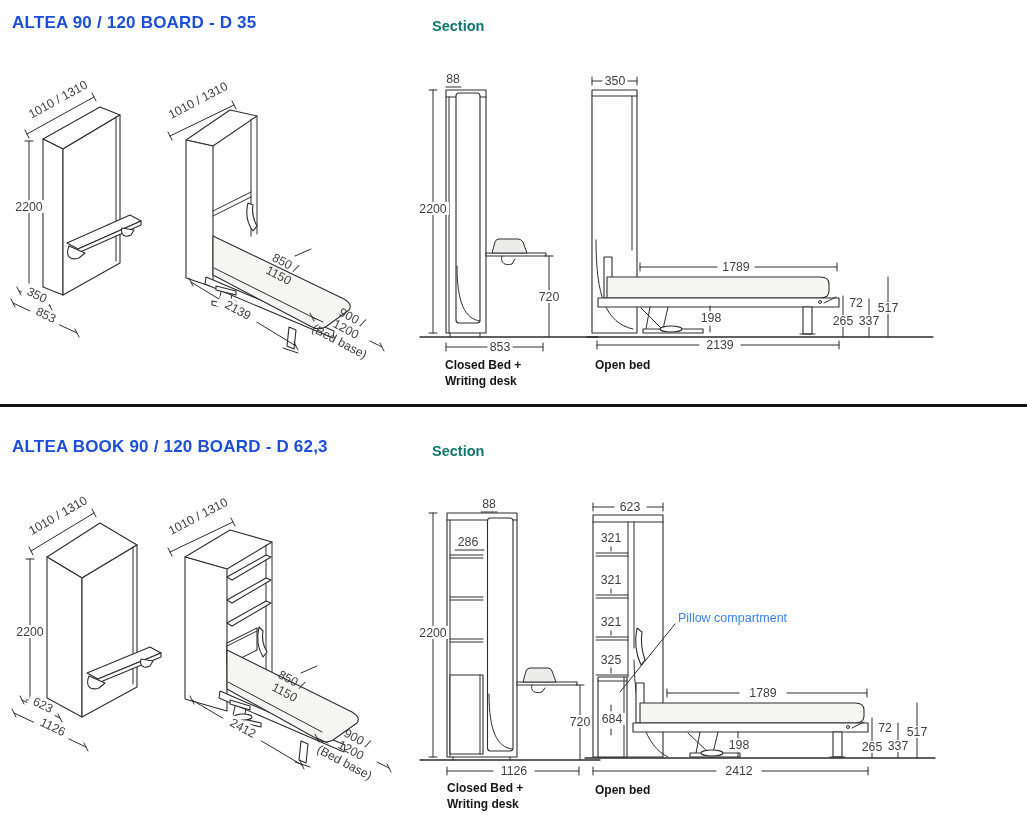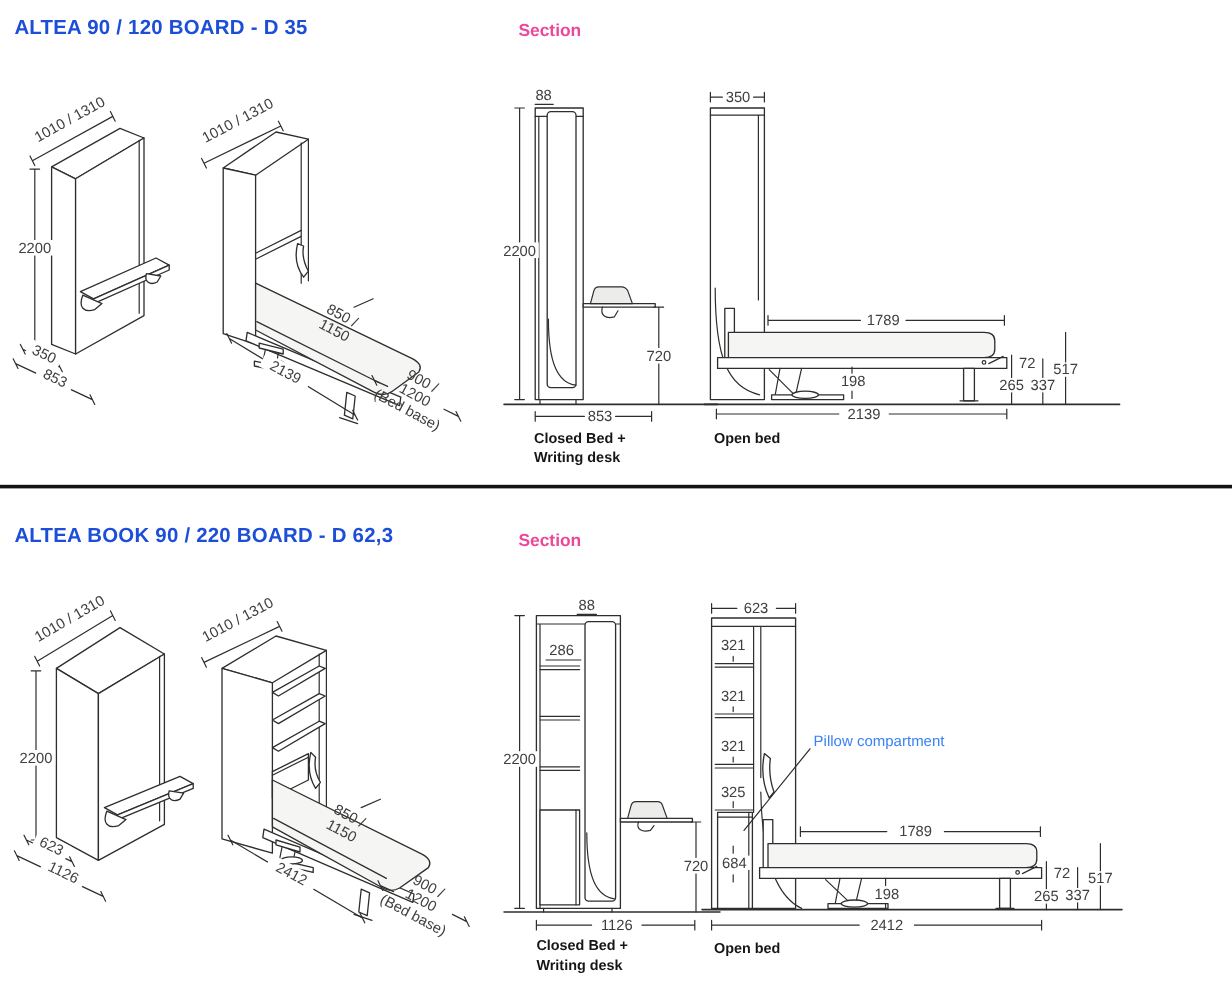--- a/index.html
+++ b/index.html
@@ -1,19 +1,19 @@
 <!DOCTYPE html>
 <html><head>
 <meta charset="utf-8">
 <style>
   html,body{margin:0;padding:0;background:#ffffff;}
   #stage{position:relative;width:1027px;height:823px;background:#ffffff;overflow:hidden;
          font-family:"Liberation Sans",sans-serif;}
   .title{position:absolute;font-size:17px;font-weight:700;color:#1d4ed8;letter-spacing:.2px;white-space:nowrap;}
-  .sec-label{position:absolute;font-size:14.5px;font-weight:700;color:#ec4899;}
+  .sec-label{position:absolute;font-size:14.5px;font-weight:700;color:#0f766e;}
   .caption{position:absolute;font-size:12px;font-weight:600;color:#161616;line-height:16px;white-space:nowrap;}
   .note{position:absolute;font-size:12.5px;font-weight:400;color:#3b82f6;white-space:nowrap;}
   .divider{position:absolute;left:0;top:404px;width:1027px;height:3px;background:#141414;}
   svg{position:absolute;left:0;top:0;}
   .ln{fill:none;stroke:#2e2e2e;stroke-width:1;stroke-linecap:round;stroke-linejoin:round;}
   .ln2{fill:none;stroke:#2e2e2e;stroke-width:1.3;stroke-linecap:round;stroke-linejoin:round;}
   .fw{fill:#ffffff;stroke:#2e2e2e;stroke-width:1.1;stroke-linejoin:round;}
   .fm{fill:#f5f5f3;stroke:#2e2e2e;stroke-width:1.1;stroke-linejoin:round;}
   .fl{fill:#ececea;stroke:#2e2e2e;stroke-width:1;stroke-linejoin:round;}
   .dim{font-family:"Liberation Sans",sans-serif;font-size:12.3px;fill:#3f3f3f;}
@@ -363,21 +363,21 @@
   <div class="title" style="left:12px;top:13px;">ALTEA 90 / 120 BOARD - D 35</div>
   <div class="sec-label" style="left:432px;top:18px;">Section</div>
   <div class="caption" style="left:445px;top:357px;">
     <div>Closed Bed +</div>
     <div>Writing desk</div>
   </div>
   <div class="caption" style="left:595px;top:357px;">Open bed</div>
 
   <div class="divider"></div>
 
-  <div class="title" style="left:12px;top:437px;">ALTEA BOOK 90 / 220 BOARD - D 62,3</div>
+  <div class="title" style="left:12px;top:437px;">ALTEA BOOK 90 / 120 BOARD - D 62,3</div>
   <div class="sec-label" style="left:432px;top:443px;">Section</div>
   <div class="note" style="left:678px;top:611px;">Pillow compartment</div>
   <div class="caption" style="left:447px;top:780px;">
     <div>Closed Bed +</div>
     <div>Writing desk</div>
   </div>
   <div class="caption" style="left:595px;top:782px;">Open bed</div>
 
 </div>
 

